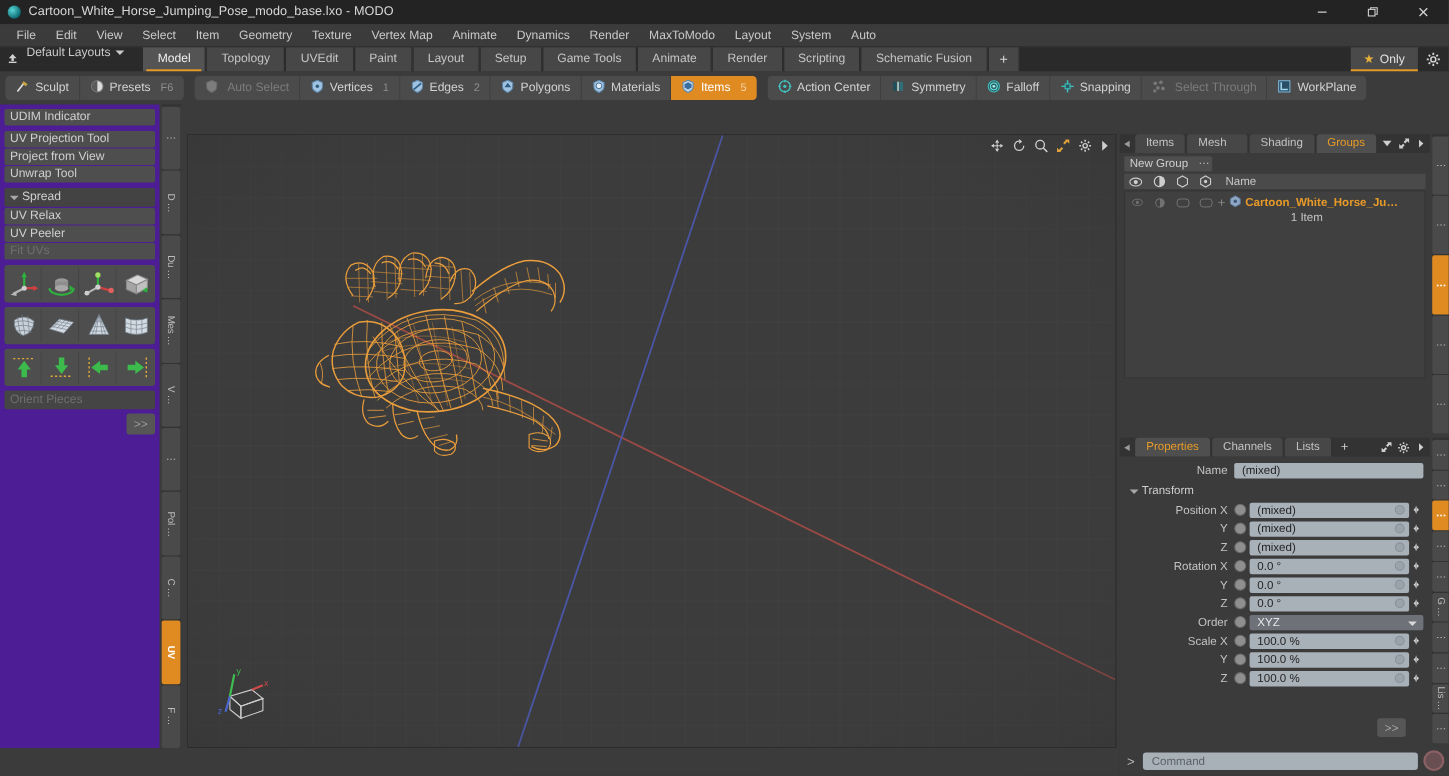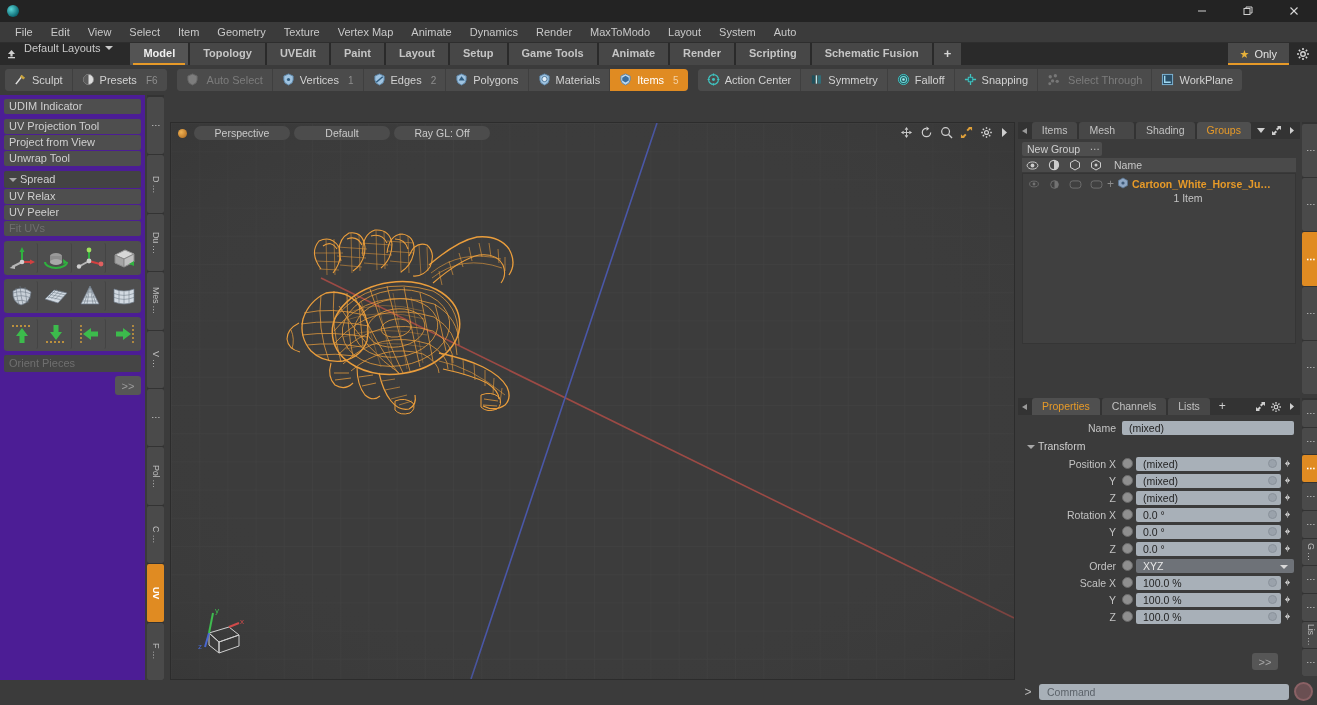--- a/index.html
+++ b/index.html
@@ -45,21 +45,21 @@
   .default-layouts{
     color:#c9c9c9; font-size:11px; padding:0 6px 12px 2px; display:flex; align-items:center; gap:5px;
     height:22px;
   }
   .caret-dn{ width:0;height:0;border-left:4px solid transparent;border-right:4px solid transparent;
              border-top:4px solid #c9c9c9; display:inline-block; }
   .ltabs{ display:flex; align-items:stretch; height:22px; margin-left:10px; }
   .ltab{
     height:22px; line-height:21px; padding:0 13px; font-size:11px; color:#c5c5c5;
     background:#474747; border-left:1px solid #2a2a2a; border-right:1px solid #2a2a2a;
-    position:relative; text-align:center;font-weight:bold;
+    position:relative; text-align:center;
   }
   .ltab.active{ background:#545454; color:#efefef; }
   .ltab.active:after{ content:""; position:absolute; left:3px; right:3px; bottom:0; height:2px; background:#e79a28; }
   .ltab.plus{ padding:0 10px; font-size:13px; color:#d6d6d6; }
   .layout-right{ position:absolute; right:0; top:0; height:22px; display:flex; align-items:stretch; }
   .only-btn{
     background:#4a4a4a; color:#e3e3e3; font-size:11px; padding:0 12px; height:22px;
     line-height:21px; display:flex; align-items:center; gap:5px; position:relative;
   }
   .only-btn:after{ content:""; position:absolute; left:0; right:0; bottom:0; height:2px; background:#e79a28; }
@@ -242,20 +242,21 @@
   }
   .bottomfill{ position:absolute; left:0; top:680px; width:1018px; height:25px; background:#3b3b3b; }
 </style>
 </head>
 <body>
 
 <div id="app">
 
   <div class="titlebar">
     <div class="title-icon"></div>
+    <div class="title-text">Cartoon_White_Horse_Jumping_Pose_modo_base.lxo - MODO</div>
     <div class="winbtns">
       <div class="winbtn">
         <svg width="12" height="12" viewBox="0 0 12 12">
             <line x1="2" y1="6" x2="10" y2="6" stroke="#d0d0d0" stroke-width="1"></line>
           </svg>
       </div>
       <div class="winbtn">
         <svg width="12" height="12" viewBox="0 0 12 12">
           <rect x="2" y="3.5" width="6" height="6" fill="none" stroke="#d0d0d0" stroke-width="1"></rect>
           <path d="M4 3.5 V2 H10 V8 H8.3" fill="none" stroke="#d0d0d0" stroke-width="1"></path>
@@ -783,26 +784,20 @@
         <path d="M28 39 L48 32 L48 43 L28 50 Z" fill="none" stroke="#cfcfcf" stroke-width="1"></path>
         <line x1="18" y1="30" x2="14" y2="44" stroke="#4a68d0" stroke-width="2"></line>
         <line x1="18" y1="30" x2="22" y2="10" stroke="#3fbb4f" stroke-width="2"></line>
         <line x1="38" y1="24" x2="48" y2="20" stroke="#d04a4a" stroke-width="2"></line>
         <text x="24" y="10" fill="#3fbb4f" font-size="8" font-family="Liberation Sans, sans-serif">y</text>
         <text x="49" y="21" fill="#d04a4a" font-size="8" font-family="Liberation Sans, sans-serif">x</text>
         <text x="7" y="46" fill="#4a68d0" font-size="8" font-family="Liberation Sans, sans-serif">z</text>
       </svg>
     </div>
 
-    <div class="vp-header">
-      <div class="vp-dot"></div>
-      <div class="vp-btn">Perspective</div>
-      <div class="vp-btn">Default</div>
-      <div class="vp-btn">Ray GL: Off</div>
-    </div>
     <div class="vp-tools">
       <span>
         <svg width="13" height="13" viewBox="0 0 14 14">
             <path d="M7 1 L9 4 H5 Z M7 13 L5 10 H9 Z M1 7 L4 5 V9 Z M13 7 L10 9 V5 Z" fill="#cfcfcf"></path>
             <line x1="7" y1="4" x2="7" y2="10" stroke="#cfcfcf" stroke-width="1"></line>
             <line x1="4" y1="7" x2="10" y2="7" stroke="#cfcfcf" stroke-width="1"></line>
           </svg>
       </span>
       <span>
         <svg width="13" height="13" viewBox="0 0 14 14">

